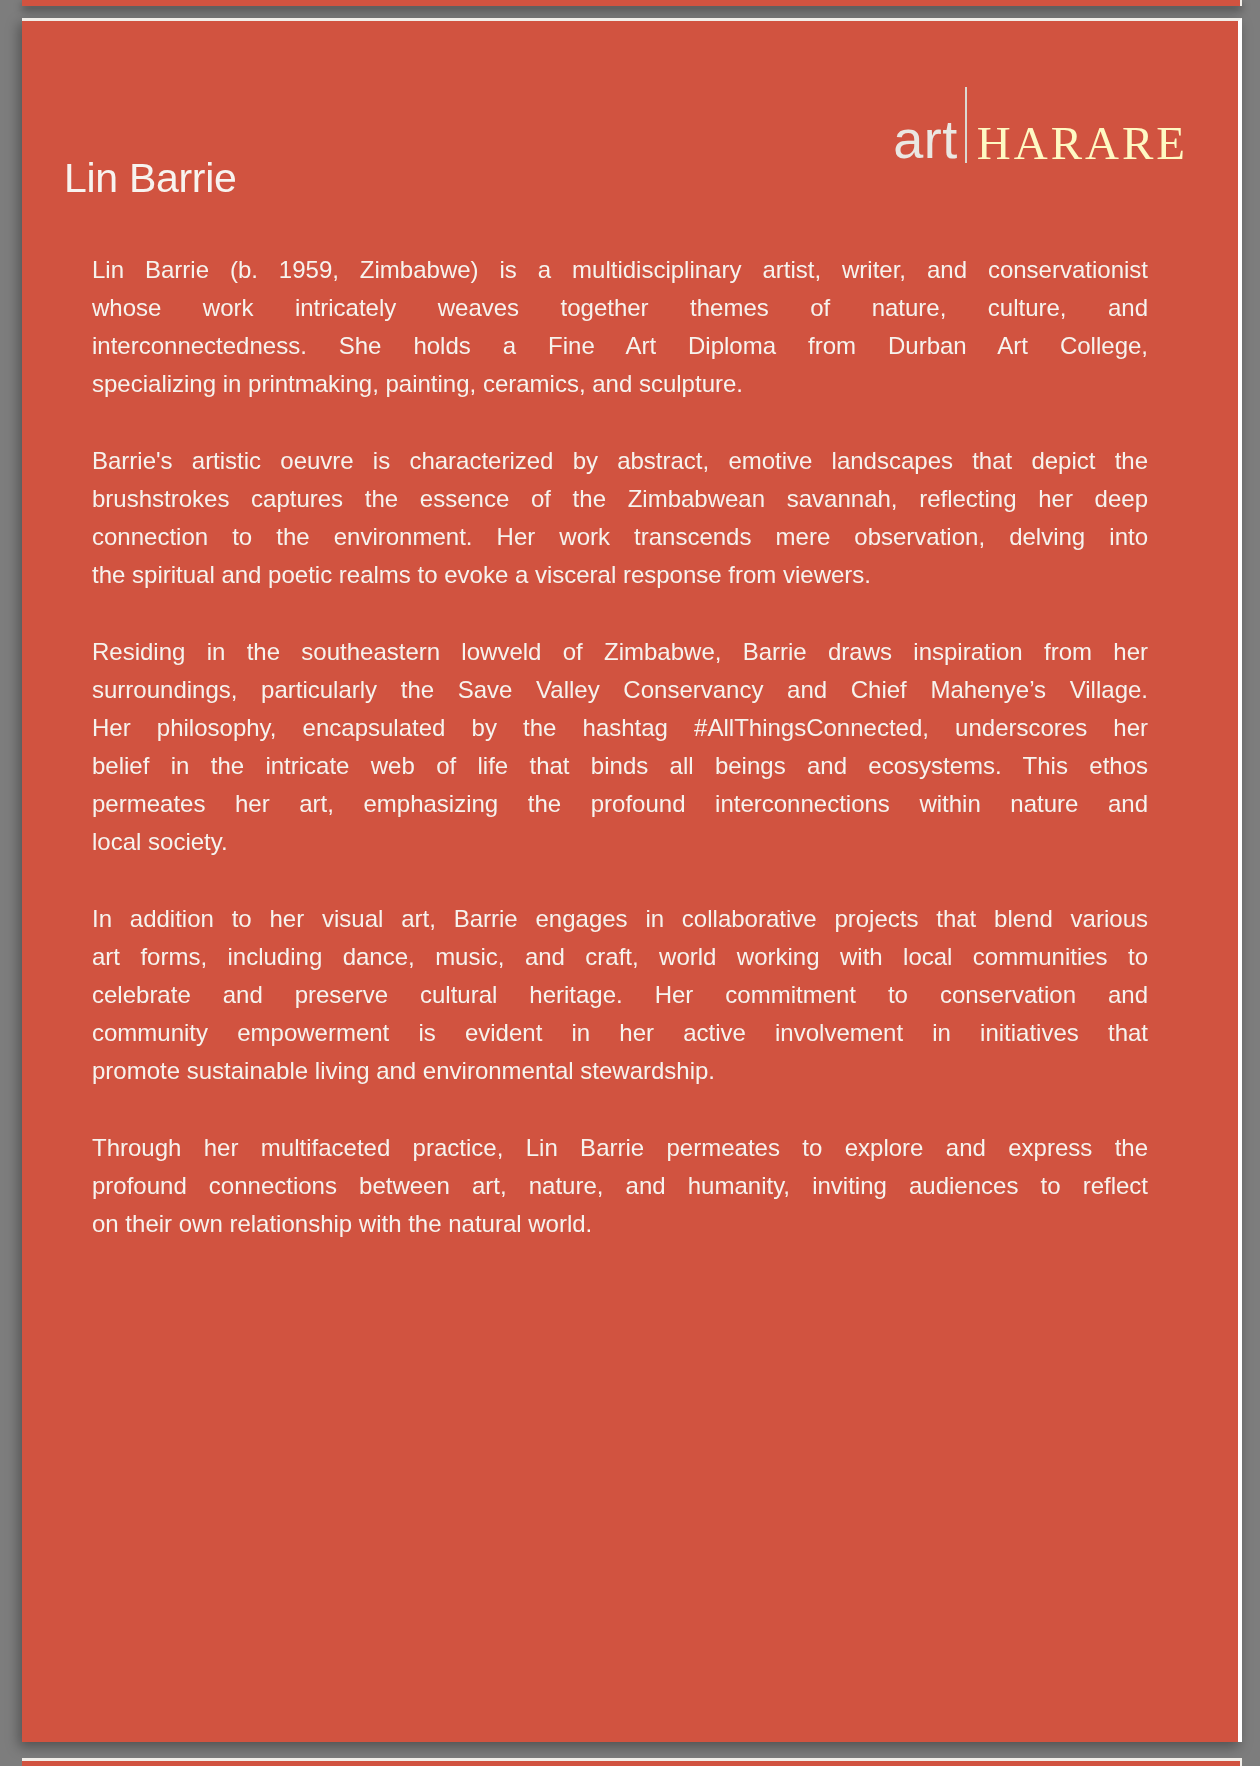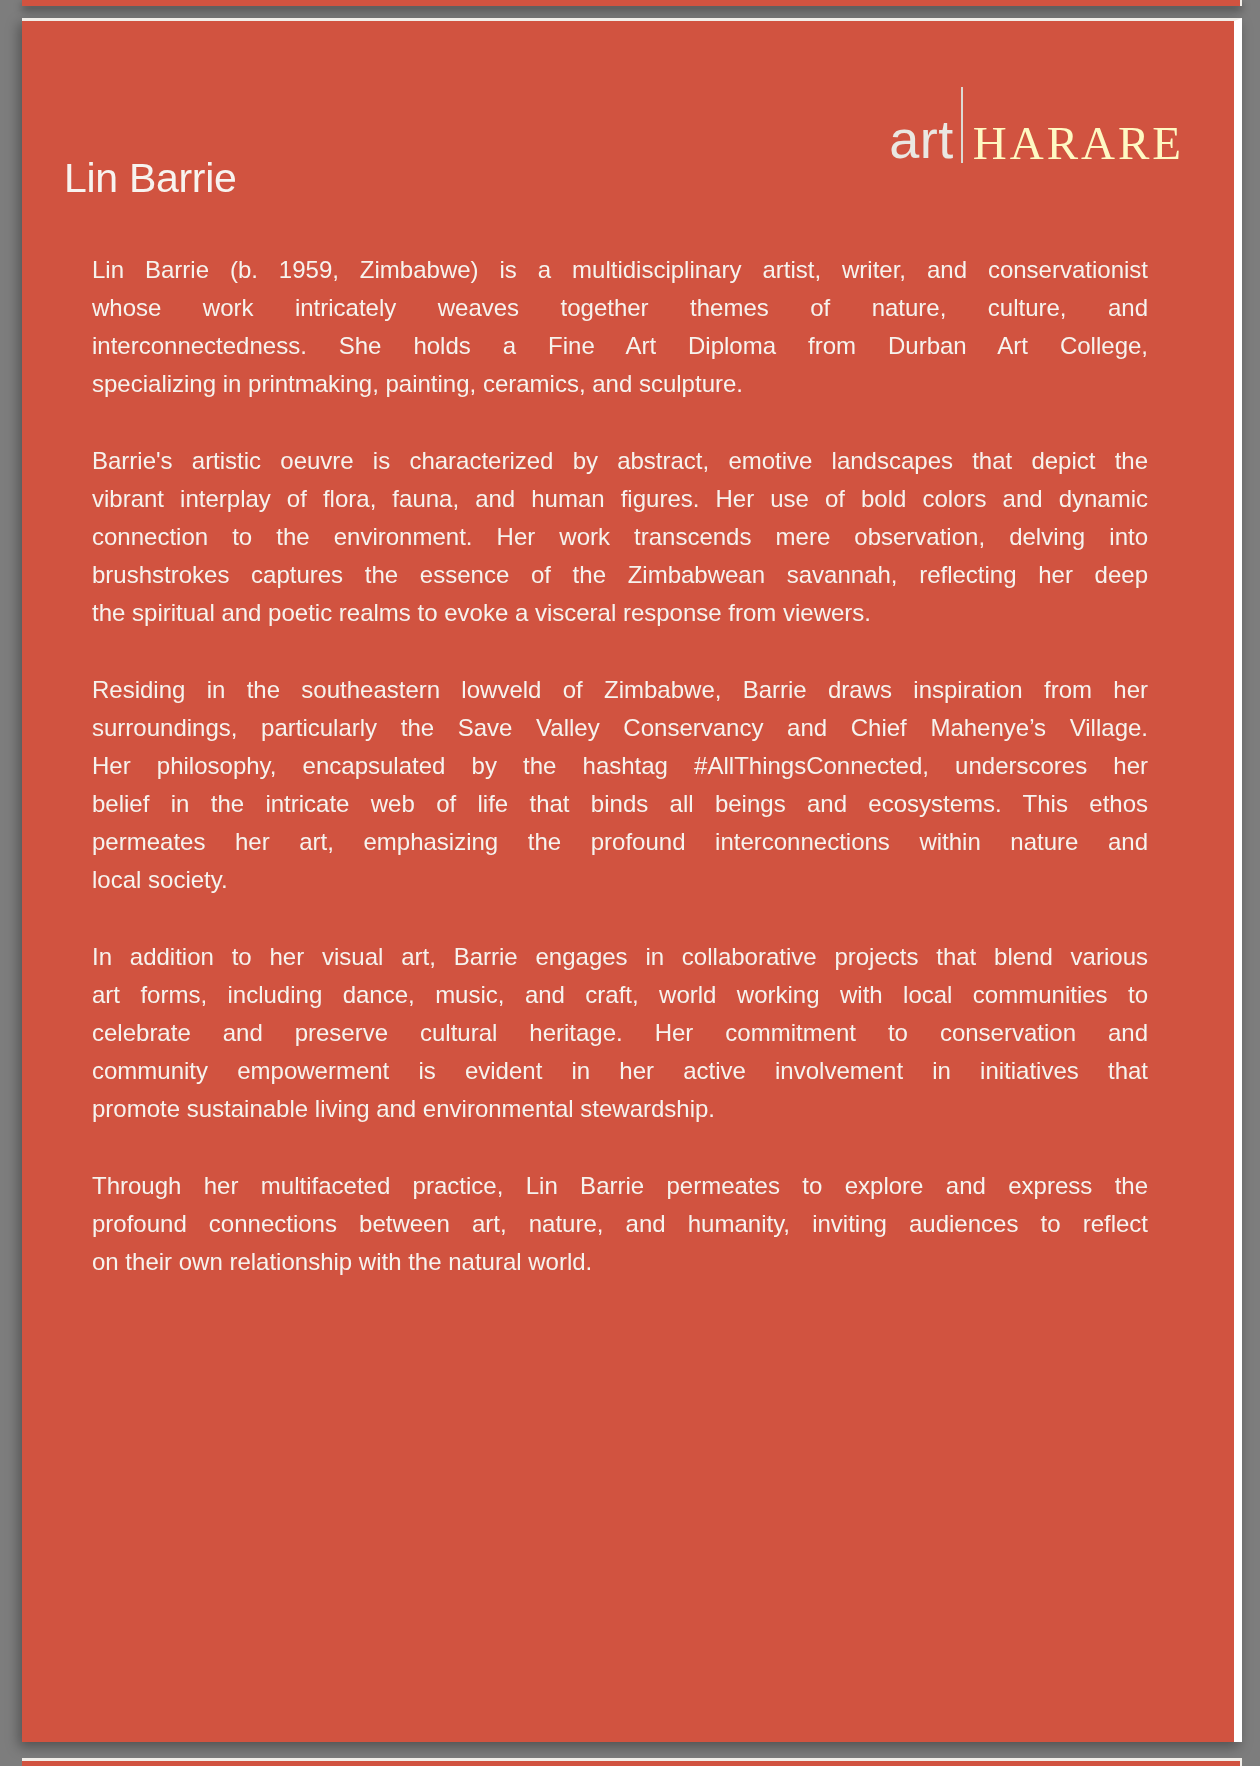--- a/index.html
+++ b/index.html
@@ -23,21 +23,21 @@
     border-right: 2px solid #f1eee9;
     box-shadow: 0 4px 9px rgba(0,0,0,0.45);
   }
   
   .page {
     position: absolute;
     left: 22px; top: 18px;
     width: 1220px; height: 1724px;
     background: #d15340;
     border-top: 3px solid #f1eee9;
-    border-right: 8px solid #ffffff;
+    border-right: 4px solid #ffffff;
     box-shadow: -3px 5px 12px rgba(0,0,0,0.35);
   }
   
   .next-page-strip {
     position: absolute;
     left: 22px; top: 1758px;
     width: 1220px; height: 8px;
     background: #d15340;
     border-top: 3px solid #f1eee9;
     border-right: 2px solid #f1eee9;
@@ -116,23 +116,22 @@
 
     <div class="bio" id="bio-paragraphs">
         <div class="paragraph">
           <div class="line">Lin Barrie (b. 1959, Zimbabwe) is a multidisciplinary artist, writer, and conservationist</div>
           <div class="line">whose work intricately weaves together themes of nature, culture, and</div>
           <div class="line">interconnectedness. She holds a Fine Art Diploma from Durban Art College,</div>
           <div class="line last">specializing in printmaking, painting, ceramics, and sculpture.</div>
         </div>
         <div class="paragraph">
           <div class="line">Barrie's artistic oeuvre is characterized by abstract, emotive landscapes that depict the</div>
-          <div class="line">vibrant interplay of flora, fauna, and human figures. Her use of bold colors and dynamic</div>
+          <div class="line">brushstrokes captures the essence of the Zimbabwean savannah, reflecting her deep</div>
           <div class="line">connection to the environment. Her work transcends mere observation, delving into</div>
-          <div class="line">brushstrokes captures the essence of the Zimbabwean savannah, reflecting her deep</div>
           <div class="line last">the spiritual and poetic realms to evoke a visceral response from viewers.</div>
         </div>
         <div class="paragraph">
           <div class="line">Residing in the southeastern lowveld of Zimbabwe, Barrie draws inspiration from her</div>
           <div class="line">surroundings, particularly the Save Valley Conservancy and Chief Mahenye’s Village.</div>
           <div class="line">Her philosophy, encapsulated by the hashtag #AllThingsConnected, underscores her</div>
           <div class="line">belief in the intricate web of life that binds all beings and ecosystems. This ethos</div>
           <div class="line">permeates her art, emphasizing the profound interconnections within nature and</div>
           <div class="line last">local society.</div>
         </div>

